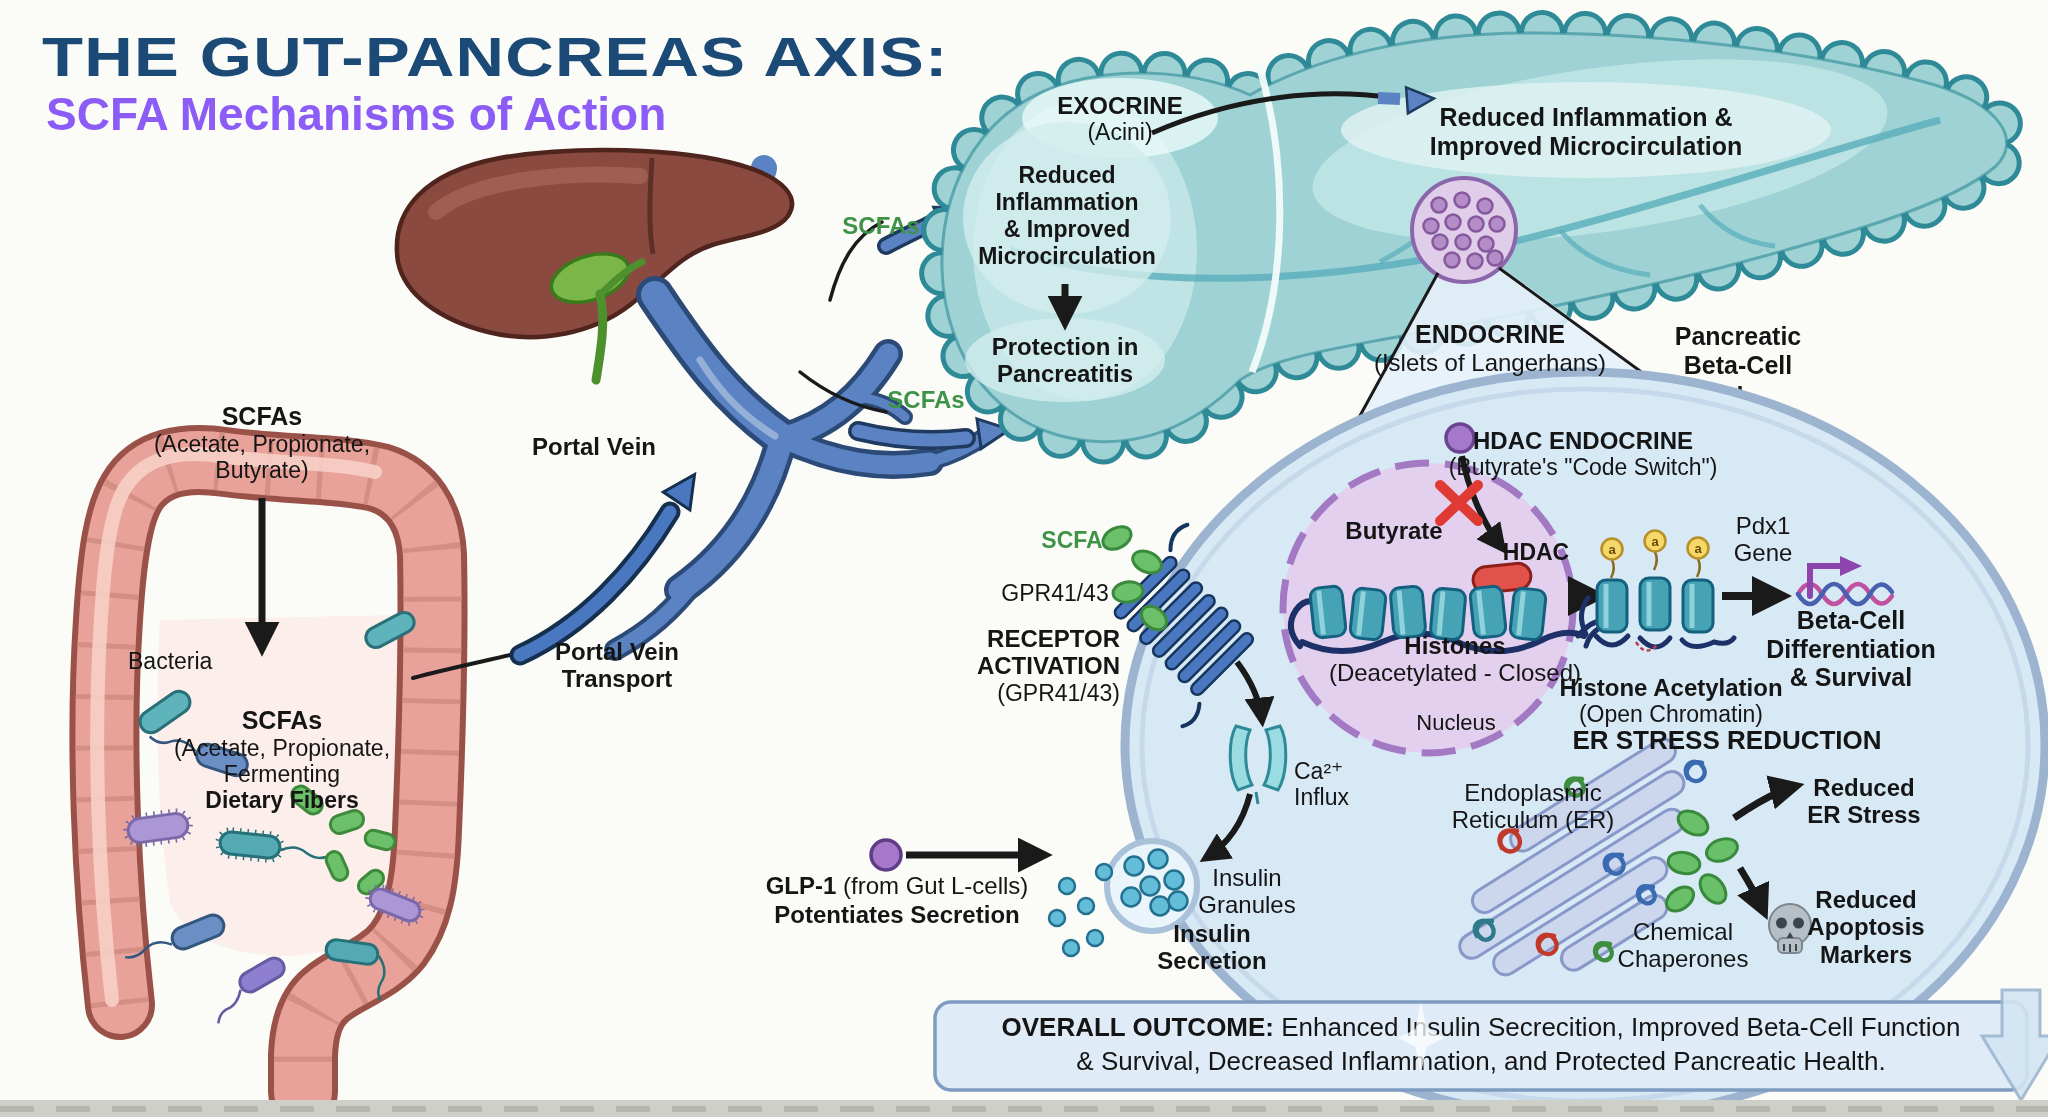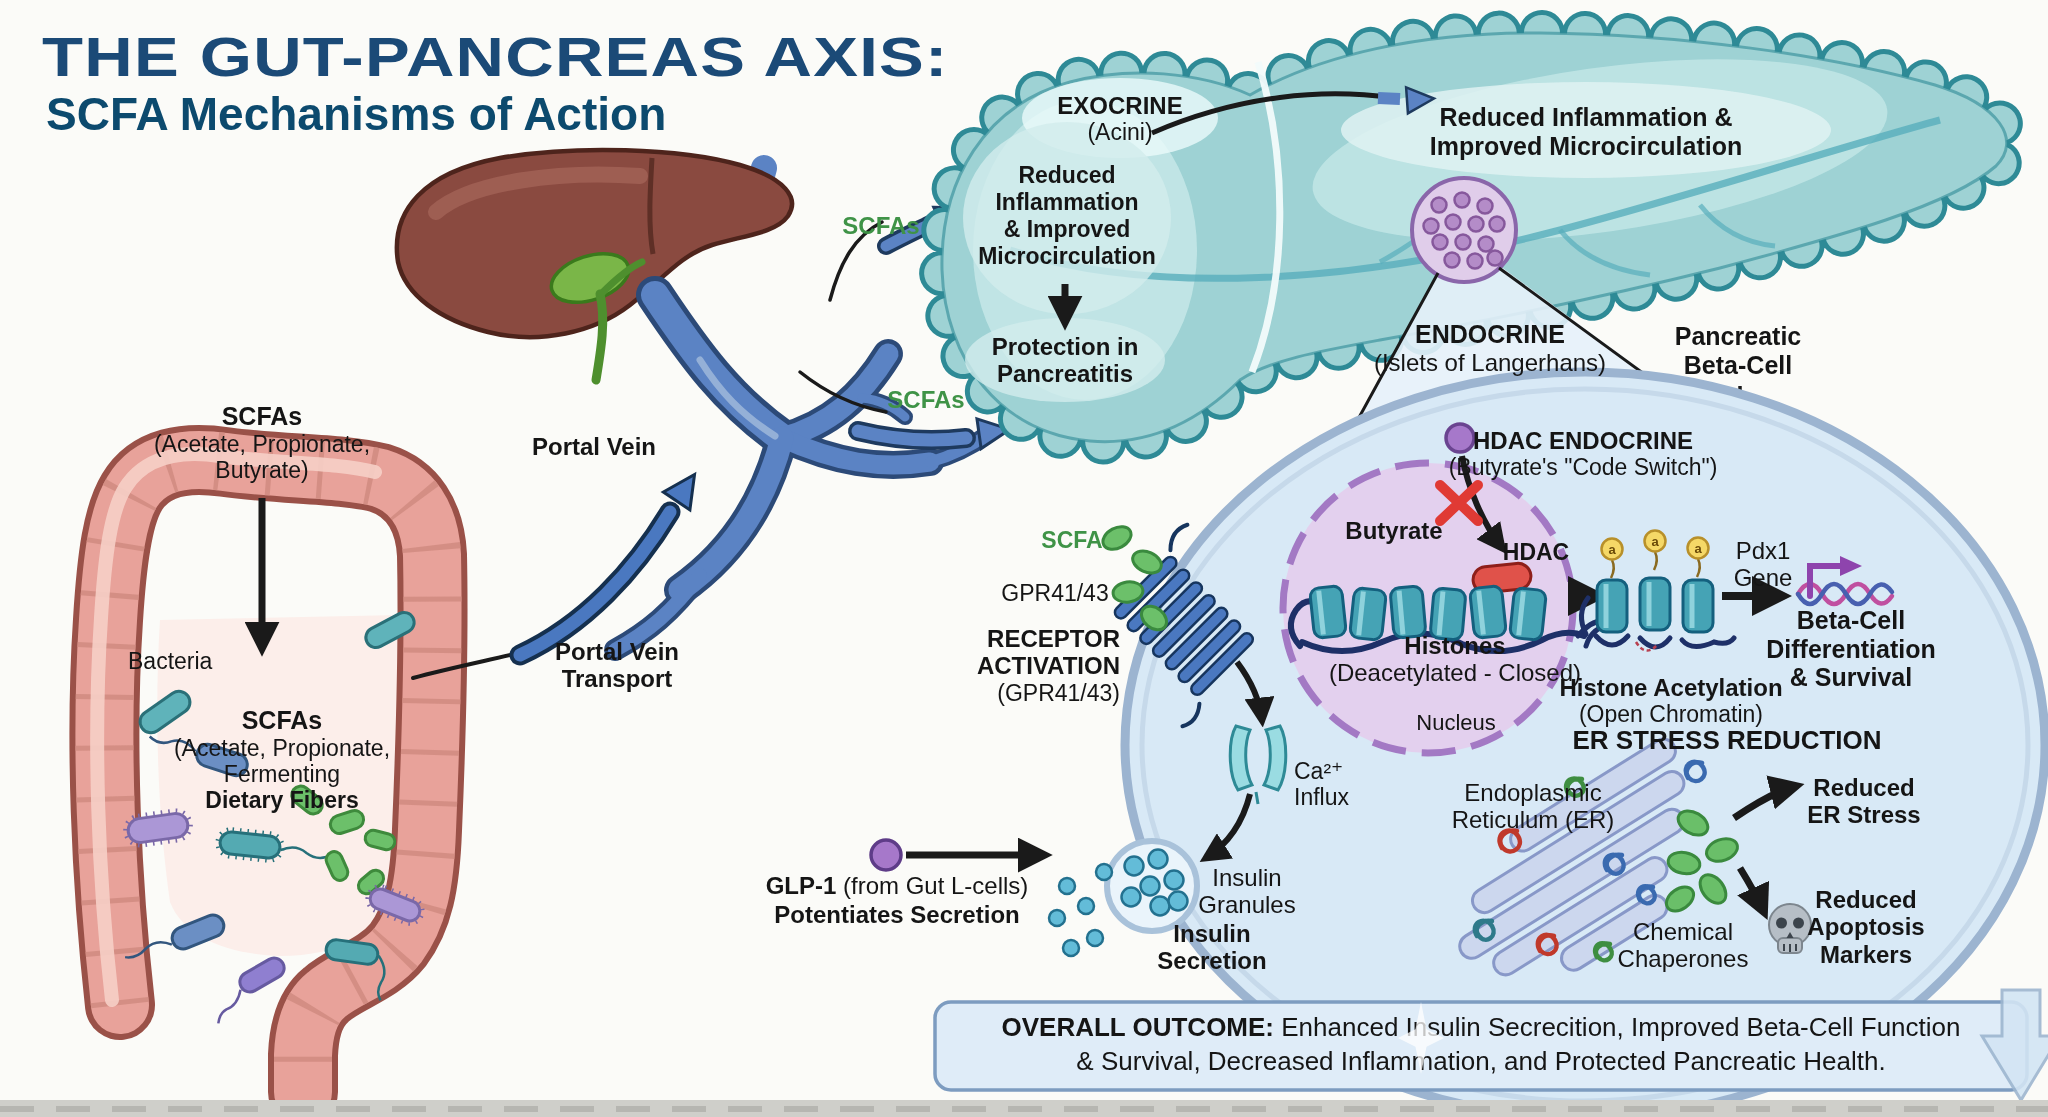--- a/index.html
+++ b/index.html
@@ -7,21 +7,21 @@
          font-family:"Liberation Sans","DejaVu Sans",sans-serif;color:#151515;}
   svg.art{position:absolute;left:0;top:0;}
   .lbl{position:absolute;transform:translateX(-50%);text-align:center;line-height:1.14;white-space:nowrap;color:#151515;}
   .lft{transform:none;text-align:left;}
   .rgt{transform:translateX(-100%);text-align:right;}
   .b{font-weight:bold;}
   .green{color:#3f9347;}
   .s21{font-size:24px;} .s22{font-size:22px;} .s23{font-size:23px;} .s24{font-size:24px;}
   .s25{font-size:25px;} .s26{font-size:26px;}
   .title1{font-size:55px;font-weight:bold;color:#1b4a77;transform:scaleX(1.22);transform-origin:left top;letter-spacing:1px;}
-  .title2{font-size:46px;font-weight:bold;color:#0c4a6e;letter-spacing:0px;}
+  .title2{font-size:46px;font-weight:bold;color:#8b5cf6;letter-spacing:0px;}
   .sparkle{position:absolute;width:46px;height:72px;background:rgba(255,255,255,.75);
            clip-path:polygon(50% 0,62% 38%,100% 50%,62% 62%,50% 100%,38% 62%,0 50%,38% 38%);}
 </style>
 </head>
 <body>
 
 <div class="stage">
 
 <svg class="art" width="2048" height="1117" viewBox="0 0 2048 1117">
   <defs>
@@ -456,21 +456,21 @@
   <div class="b s24">Histones</div>
   <div class="s21">(Deacetylated - Closed)</div>
 </div>
 <div class="lbl s22" style="left:1456px;top:710px;">Nucleus</div>
 
 <div class="lbl" style="left:1671px;top:634px;margin-top:40px;">
   <div class="b s24">Histone Acetylation</div>
   <div class="s23">(Open Chromatin)</div>
 </div>
 
-<div class="lbl" style="left:1763px;top:537px;">
+<div class="lbl" style="left:1763px;top:512px;">
   <div class="s24">Pdx1</div>
   <div class="s24">Gene</div>
 </div>
 
 <div class="lbl" style="left:1851px;top:606px;">
   <div class="b s25">Beta-Cell</div>
   <div class="b s25">Differentiation</div>
   <div class="b s25">&amp; Survival</div>
 </div>
 

